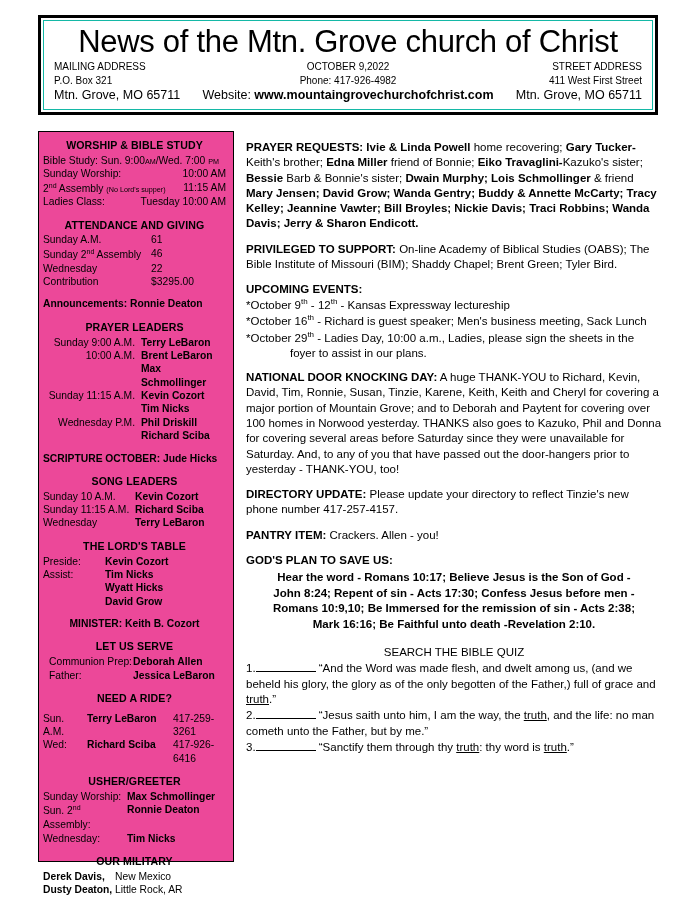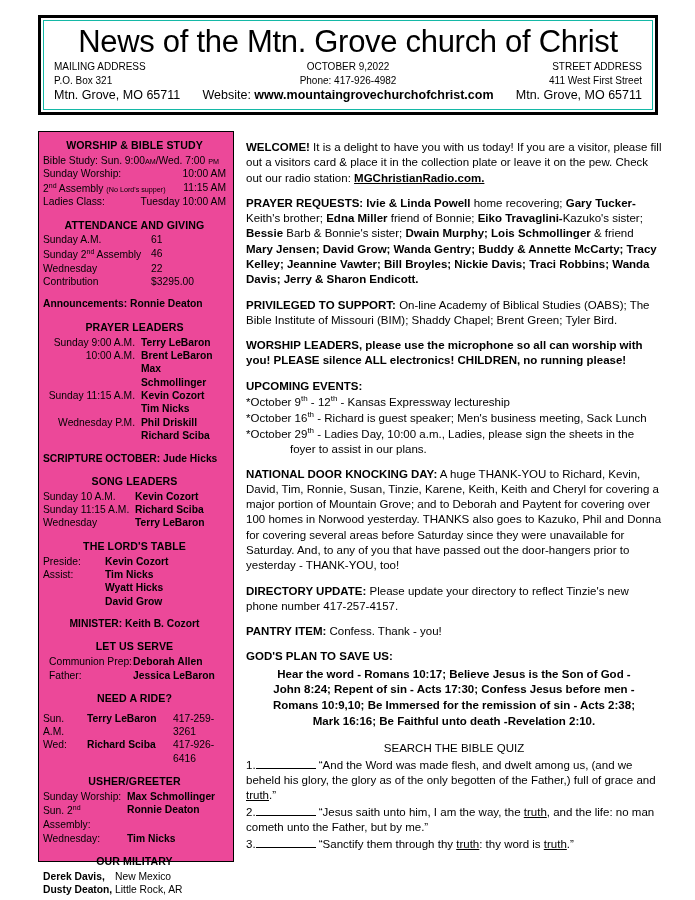--- a/index.html
+++ b/index.html
@@ -323,41 +323,39 @@
       <span class="p">New Mexico</span>
     </div>
   <div class="mil">
       <span class="n">Dusty Deaton,</span>
       <span class="p">Little Rock, AR</span>
     </div>
 </div>
 
 <div class="main">
 
-  <p><b>WELCOME!</b><span> It is a delight to have you with us today! If you are a visitor, please fill out a visitors card &amp; place it in the collection plate or leave it on the pew. Check out our radio station: </span><b class="u">MGChristianRadio.com.</b></p>
 
   <p><b>PRAYER REQUESTS:</b><span id="pr-segments"><b> Ivie &amp; Linda Powell</b><span> home recovering; </span><b>Gary Tucker-</b><span>Keith's brother; </span><b>Edna Miller</b><span> friend of Bonnie; </span><b>Eiko Travaglini-</b><span>Kazuko's sister; </span><b>Bessie</b><span> Barb &amp; Bonnie's sister; </span><b>Dwain Murphy; Lois Schmollinger</b><span> &amp; friend </span><b>Mary Jensen; David Grow; Wanda Gentry; Buddy &amp; Annette McCarty; Tracy Kelley;  Jeannine Vawter; Bill Broyles; Nickie Davis; Traci Robbins; Wanda Davis; Jerry &amp; Sharon Endicott.</b></span></p>
 
   <p><b>PRIVILEGED TO SUPPORT:</b><span> On-line Academy of Biblical Studies (OABS); The Bible Institute of Missouri (BIM); Shaddy Chapel; Brent Green; Tyler Bird.</span></p>
 
-  <p><b>WORSHIP LEADERS, please use the microphone so all can worship with you! PLEASE silence ALL electronics!   CHILDREN, no running please!</b></p>
 
   <p class="tight">
     <b>UPCOMING EVENTS:</b><br>
     <span><span>*October 9</span><span class="sup2">th</span><span> - 12</span><span class="sup2">th</span><span> - Kansas Expressway lectureship</span></span><br>
     <span><span>*October 16</span><span class="sup2">th</span><span> - Richard is guest speaker; Men's business meeting, Sack Lunch</span></span><br>
     <span><span>*October 29</span><span class="sup2">th</span><span> - Ladies Day, 10:00 a.m., Ladies, please sign the sheets in the</span></span><br>
     <span class="indent">foyer to assist in our plans.</span>
   </p>
 
   <p><b>NATIONAL DOOR KNOCKING DAY:</b><span> A huge THANK-YOU to Richard, Kevin, David, Tim, Ronnie, Susan, Tinzie, Karene, Keith, Keith and Cheryl for covering a major portion of Mountain Grove; and to Deborah and Paytent for covering over 100 homes in Norwood yesterday. THANKS also goes to Kazuko, Phil and Donna for covering several areas before Saturday since they were unavailable for Saturday. And, to any of you that have passed out the door-hangers prior to yesterday - THANK-YOU, too!</span></p>
 
   <p><b>DIRECTORY UPDATE:</b><span> Please update your directory to reflect Tinzie's new phone number 417-257-4157.</span></p>
 
-  <p><b>PANTRY ITEM:</b><span> Confess. Thank - you!</span></p>
+  <p><b>PANTRY ITEM:</b><span> Crackers. Allen - you!</span></p>
 
   <p style="margin-bottom:2px;"><b>GOD'S PLAN TO SAVE US:</b></p>
   <div class="plan">
     <span>Hear the word - Romans 10:17;  Believe Jesus is the Son of God -</span><br>
     <span>John 8:24; Repent of sin - Acts 17:30; Confess Jesus before men -</span><br>
     <span>Romans 10:9,10; Be Immersed for the remission of sin - Acts 2:38;</span><br>
     <span>Mark 16:16; Be Faithful unto death -Revelation 2:10.</span>
   </div>
 
   <div class="quiz">

